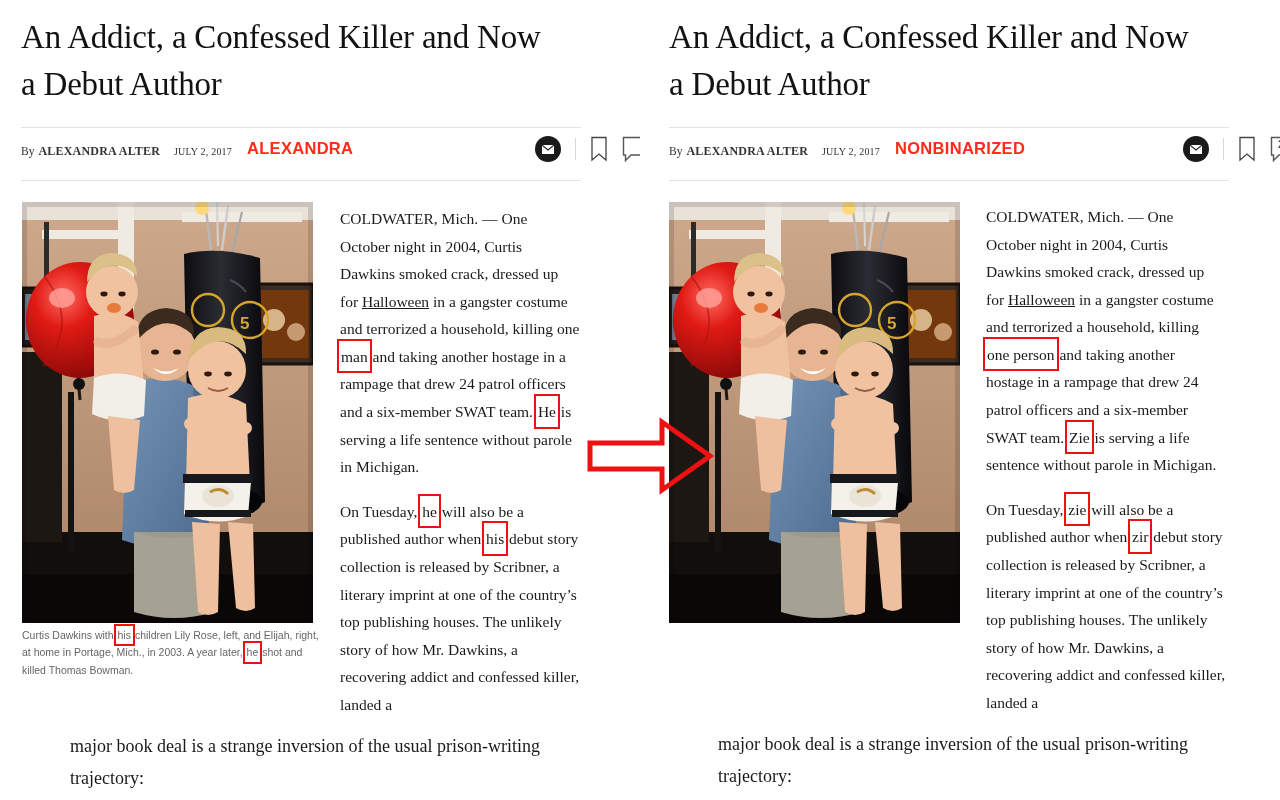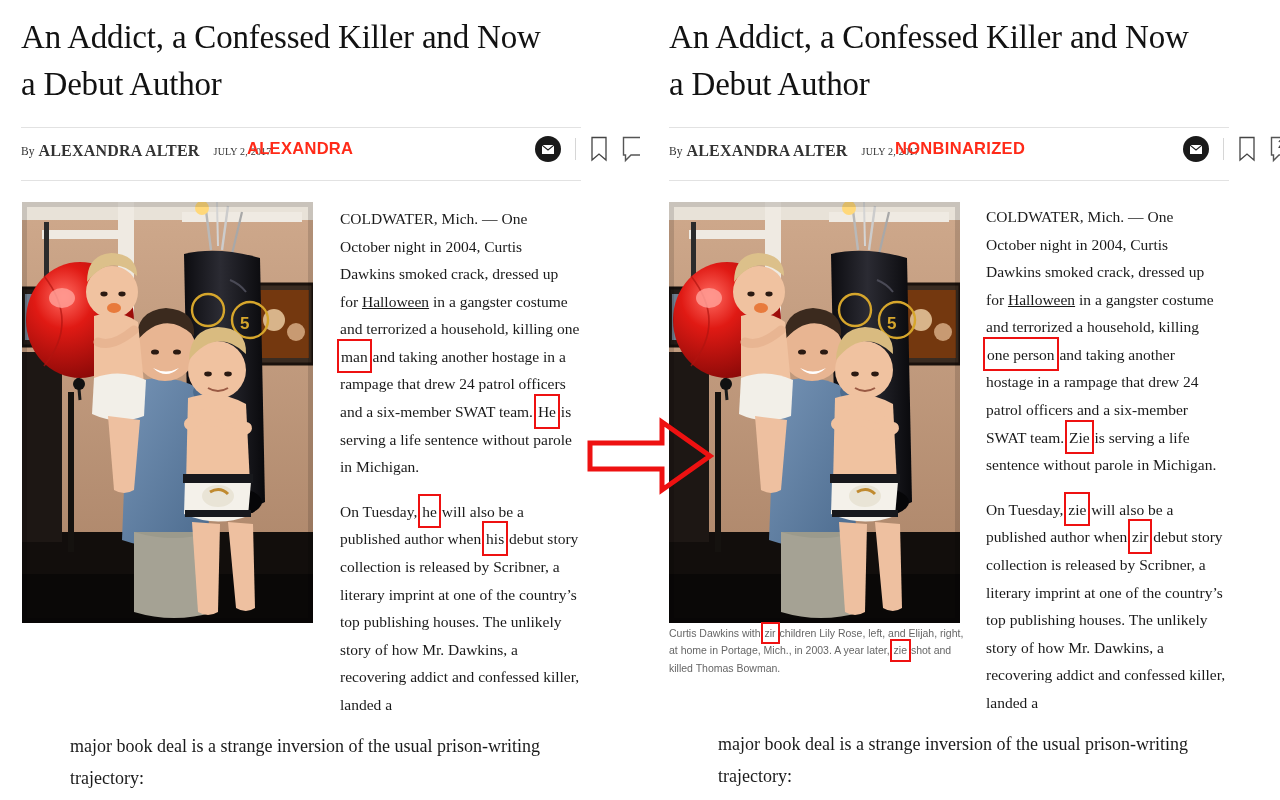--- a/index.html
+++ b/index.html
@@ -30,21 +30,21 @@
   #rule-bot-l   { top: 180px; }
 
   
   .byline-row { position: absolute; left: 21px; top: 141px; height: 22px; white-space: nowrap; }
   .byline-by {
     font-family: "Liberation Serif", serif;
     font-size: 11.5px; color: #333; vertical-align: middle;
   }
   .byline-author {
     font-family: "Liberation Serif", serif;
-    font-size: 16px; color: #333; font-weight: 700;
+    font-size: 12px; color: #333; font-weight: 700;
     letter-spacing: 0.2px; vertical-align: middle;
   }
   .byline-date {
     font-family: "Liberation Serif", serif;
     font-size: 10px; color: #333; margin-left: 10px;
     letter-spacing: 0.2px; vertical-align: middle;
   }
   .mode-tag {
     position: absolute; left: 247px; top: 139px;
     font-family: "Liberation Sans", sans-serif;
@@ -259,20 +259,23 @@
           <path d="M188 290 q10 -6 18 2" stroke="#c08a30" stroke-width="3" fill="none"></path>
           <path d="M170 320 l6 90 q10 6 20 0 l2 -88" fill="#eec0a0"></path>
           <path d="M206 320 l8 86 q10 6 19 0 l-2 -84" fill="#eec0a0"></path>
           <path d="M168 222 q20 -18 42 -6" stroke="#f0c2a0" stroke-width="12" fill="none" stroke-linecap="round"></path>
           <path d="M224 226 q-18 14 -32 4" stroke="#f0c2a0" stroke-width="12" fill="none" stroke-linecap="round"></path>
 
           <rect x="0" y="0" width="291" height="421" fill="none" stroke="#00000022" stroke-width="10"></rect>
         </svg>
       </div>
 
+      <div class="caption">
+        <span>Curtis Dawkins with </span><span class="hl-cap">his</span><span> children Lily Rose, left, and Elijah, right, at home in Portage, Mich., in 2003. A year later, </span><span class="hl-cap">he</span><span> shot and killed Thomas Bowman.</span>
+      </div>
 
       <div class="body-col">
         <p><span>COLDWATER, Mich. — One October night in 2004, Curtis Dawkins smoked crack, dressed up for </span><a href="#">Halloween</a><span> in a gangster costume and terrorized a household, killing one </span><span class="hl">man</span><span> and taking another hostage in a rampage that drew 24 patrol officers and a six-member SWAT team. </span><span class="hl">He</span><span> is serving a life sentence without parole in Michigan.</span></p>
         <p><span>On Tuesday, </span><span class="hl">he</span><span> will also be a published author when </span><span class="hl">his</span><span> debut story collection is released by Scribner, a literary imprint at one of the country’s top publishing houses. The unlikely story of how Mr. Dawkins, a recovering addict and confessed killer, landed a</span></p>
       </div>
 
       <div class="overflow-line">major book deal is a strange inversion of the usual prison-writing trajectory:</div>
 
     </div>
   </div>
@@ -400,23 +403,20 @@
           <ellipse cx="196" cy="294" rx="16" ry="11" fill="#e9e4d6"></ellipse>
           <path d="M188 290 q10 -6 18 2" stroke="#c08a30" stroke-width="3" fill="none"></path>
           <path d="M170 320 l6 90 q10 6 20 0 l2 -88" fill="#eec0a0"></path>
           <path d="M206 320 l8 86 q10 6 19 0 l-2 -84" fill="#eec0a0"></path>
           <path d="M168 222 q20 -18 42 -6" stroke="#f0c2a0" stroke-width="12" fill="none" stroke-linecap="round"></path>
           <path d="M224 226 q-18 14 -32 4" stroke="#f0c2a0" stroke-width="12" fill="none" stroke-linecap="round"></path>
           <rect x="0" y="0" width="291" height="421" fill="none" stroke="#00000022" stroke-width="10"></rect>
         </svg>
       </div>
 
-      <div class="caption" style="left:21px;top:625px">
-        <span>Curtis Dawkins with </span><span class="hl-cap">zir</span><span> children Lily Rose, left, and Elijah, right, at home in Portage, Mich., in 2003. A year later, </span><span class="hl-cap">zie</span><span> shot and killed Thomas Bowman.</span>
-      </div>
 
       <div class="body-col" style="left:338px;top:203px">
         <p><span>COLDWATER, Mich. — One October night in 2004, Curtis Dawkins smoked crack, dressed up for </span><a href="#">Halloween</a><span> in a gangster costume and terrorized a household, killing </span><span class="hl">one person</span><span> and taking another hostage in a rampage that drew 24 patrol officers and a six-member SWAT team. </span><span class="hl">Zie</span><span> is serving a life sentence without parole in Michigan.</span></p>
         <p><span>On Tuesday, </span><span class="hl">zie</span><span> will also be a published author when </span><span class="hl">zir</span><span> debut story collection is released by Scribner, a literary imprint at one of the country’s top publishing houses. The unlikely story of how Mr. Dawkins, a recovering addict and confessed killer, landed a</span></p>
       </div>
 
       <div class="overflow-line" style="left:70px;top:728px">major book deal is a strange inversion of the usual prison-writing trajectory:</div>
 
     </div>
   </div>

